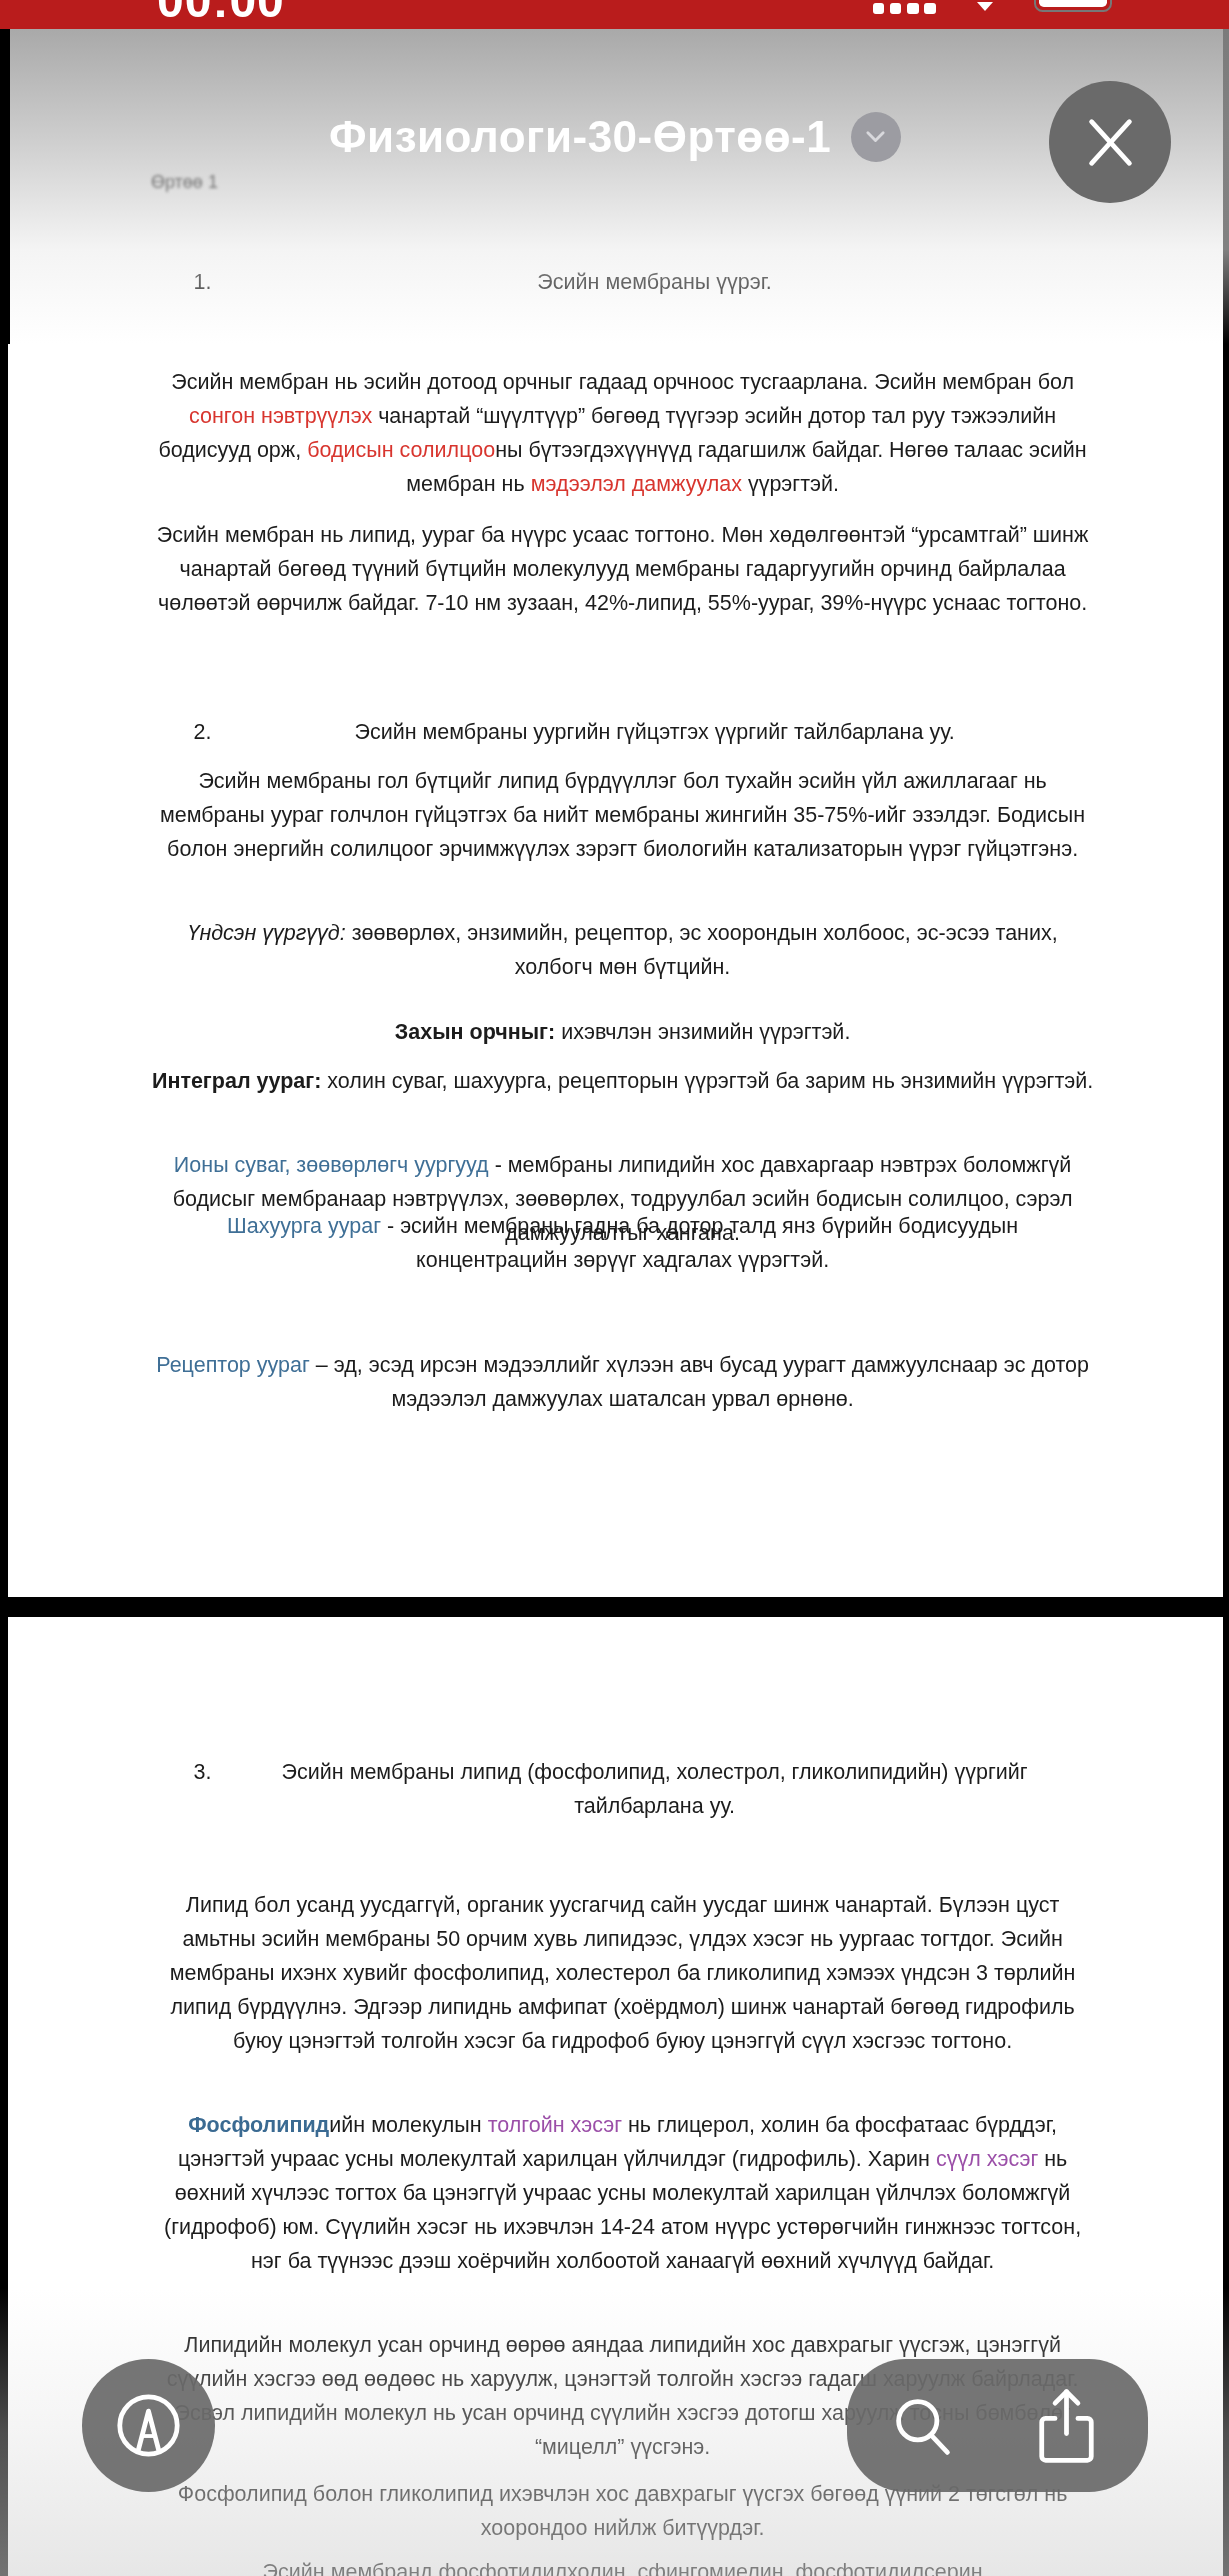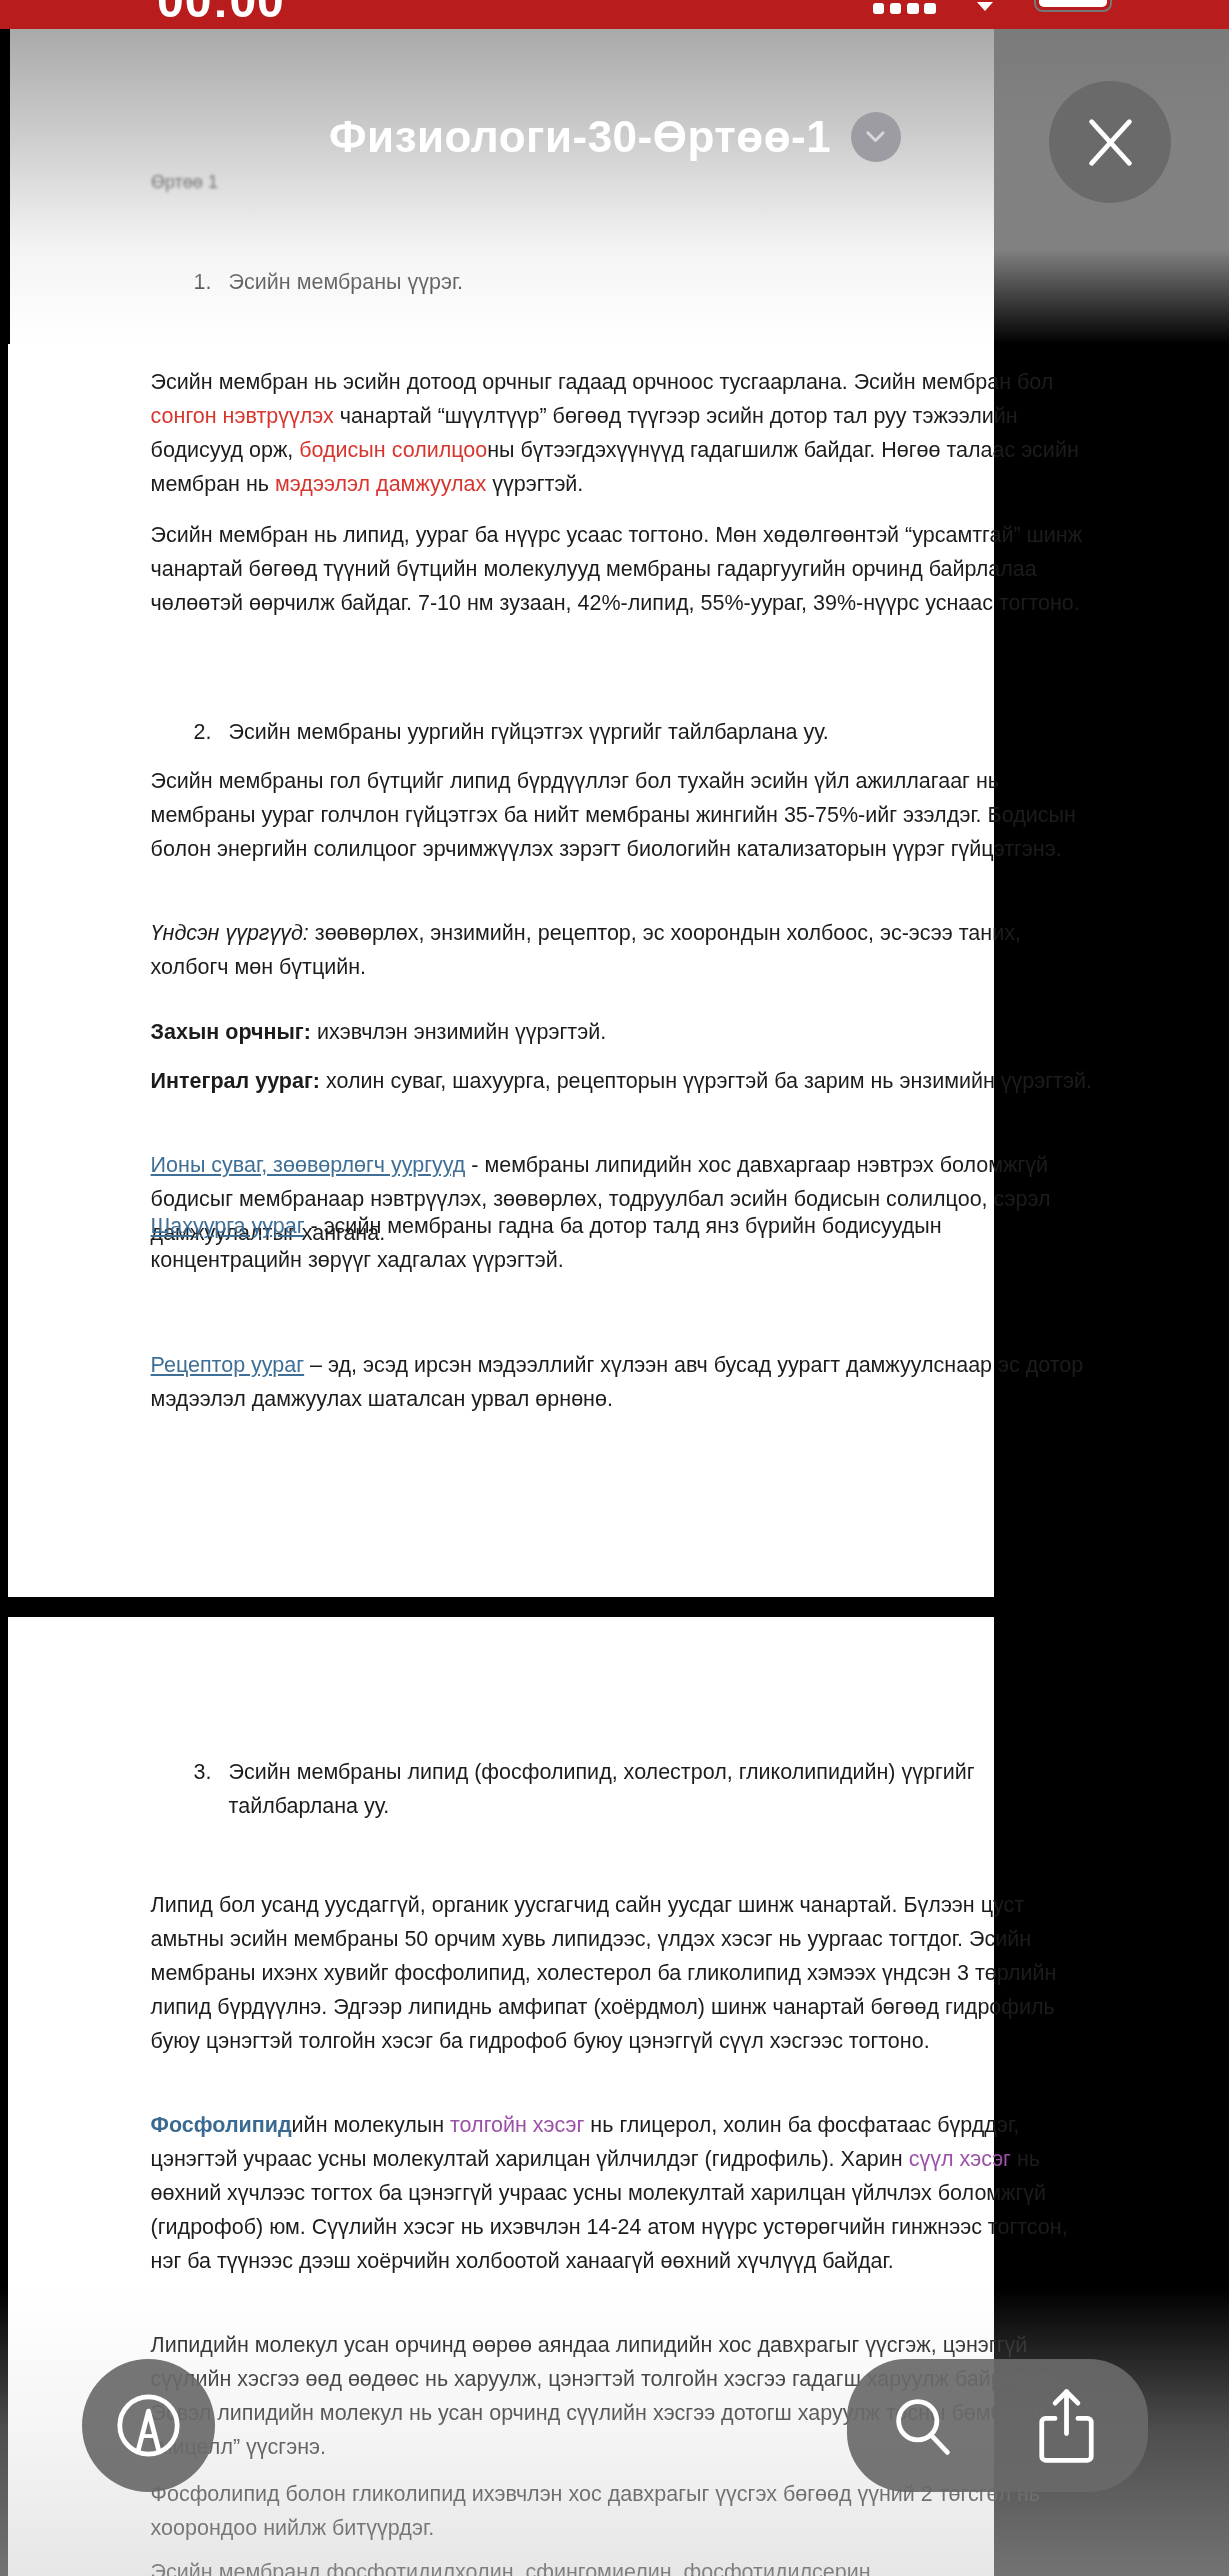--- a/index.html
+++ b/index.html
@@ -9,29 +9,29 @@
   
   .status-bar { position: absolute; left: 0; top: 0; width: 1230px; height: 29px; background: #b91c1c; z-index: 5; overflow: hidden; }
   .status-time { position: absolute; left: 157px; top: -27px; color: #fff; font-size: 48px; font-weight: 700; letter-spacing: 1px; }
   .signal { position: absolute; left: 873px; top: 2.9px; display: flex; gap: 5.7px; }
   .signal span { width: 11.4px; height: 11.4px; background: #fff; border-radius: 2.9px; display: block; }
   .wifi { position: absolute; left: 977px; top: 1.9px; width: 0; height: 0; border-left: 8.6px solid transparent; border-right: 8.6px solid transparent; border-top: 9.5px solid #fff; }
   .battery { position: absolute; left: 1034px; top: -15.3px; width: 78px; height: 27px; border: 2.9px solid #777; border-radius: 8.6px; }
   .battery::after { content: ""; position: absolute; left: 2.9px; top: 2.9px; right: 2.9px; bottom: 2.9px; background: #fff; border-radius: 4.8px; }
 
   
-  .page { position: absolute; left: 7.6px; width: 986px; background: #fff; }
+  .page { position: absolute; left: 7.6px; width: 1215px; background: #fff; text-align: center; }
   .page-1 { top: 29px; height: 1568px; }
   .page-2 { top: 1617px; height: 959px; }
   .page-gap { position: absolute; left: 0; top: 1597px; width: 1230px; height: 20px; background: #000; }
 
   .content { position: absolute; left: 143px; width: 944px; color: #1c1c1c; font-size: 21.5px; line-height: 34px; }
   .content p { margin: 0; }
   .red { color: #d8352e; }
-  .blue { color: #3f6f96; text-decoration: underline; }
+  .blue { color: #3f6f96; }
   .blue-bold { color: #3a6a92; font-weight: 700; }
   .purple { color: #9b4fa8; }
   .bold { font-weight: 700; }
   .ital { font-style: italic; }
 
   .q { position: absolute; left: 186px; width: 887px; font-size: 21.5px; line-height: 34px; color: #1c1c1c; }
   .q .num { position: absolute; left: 0; }
   .q .txt { display: block; padding-left: 35px; }
 
   

